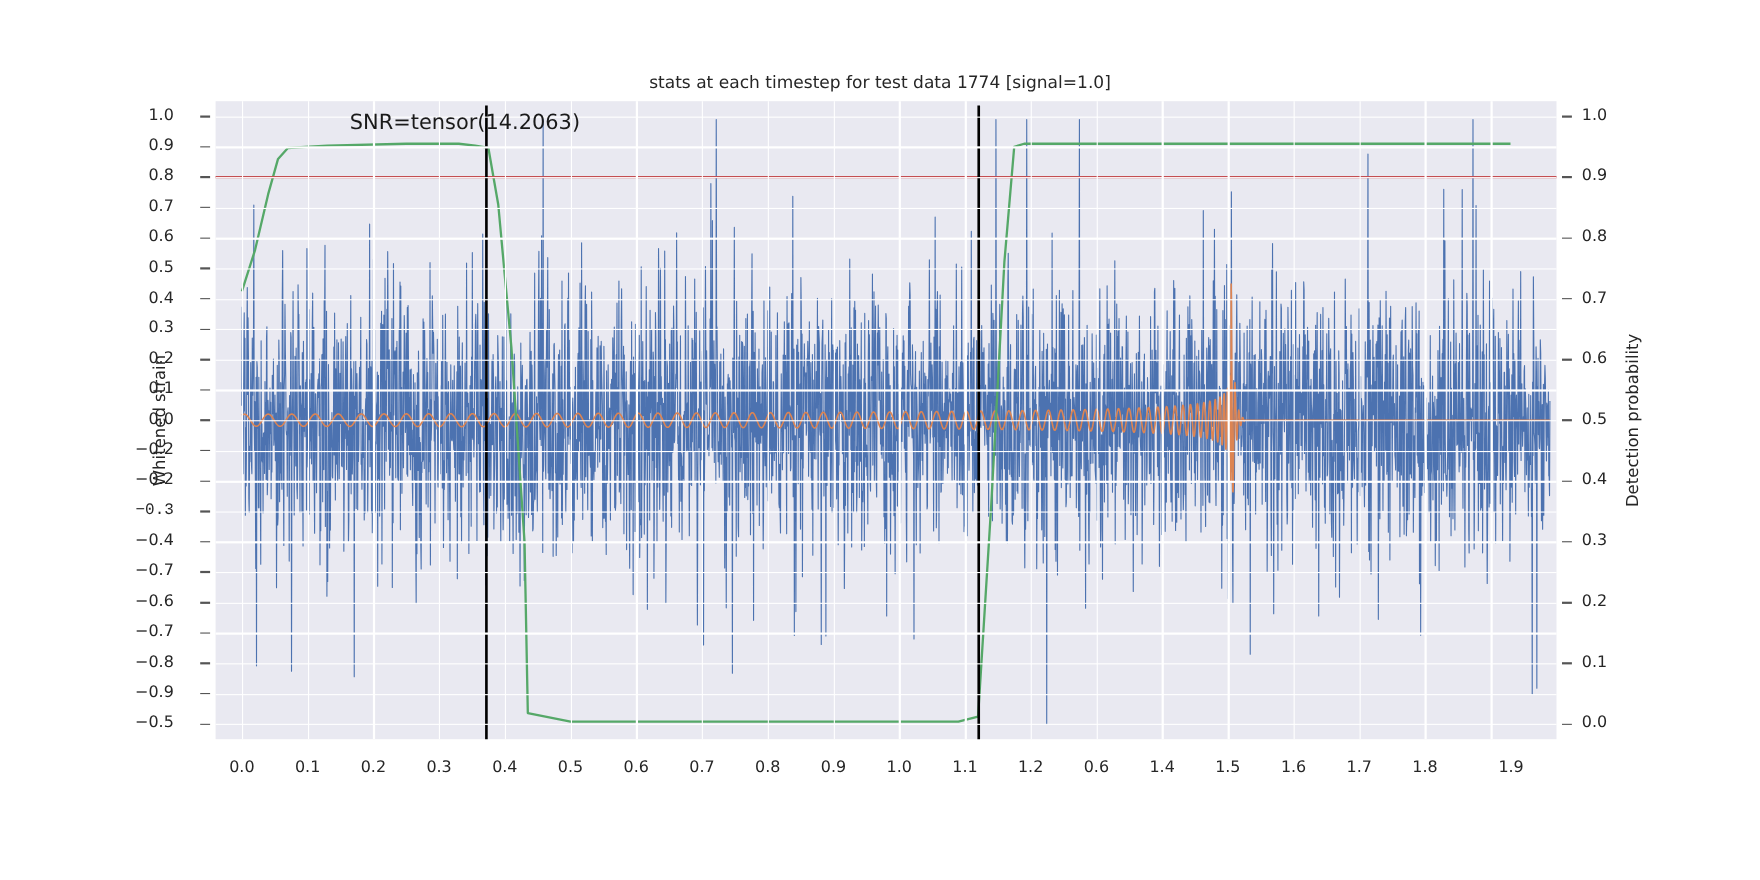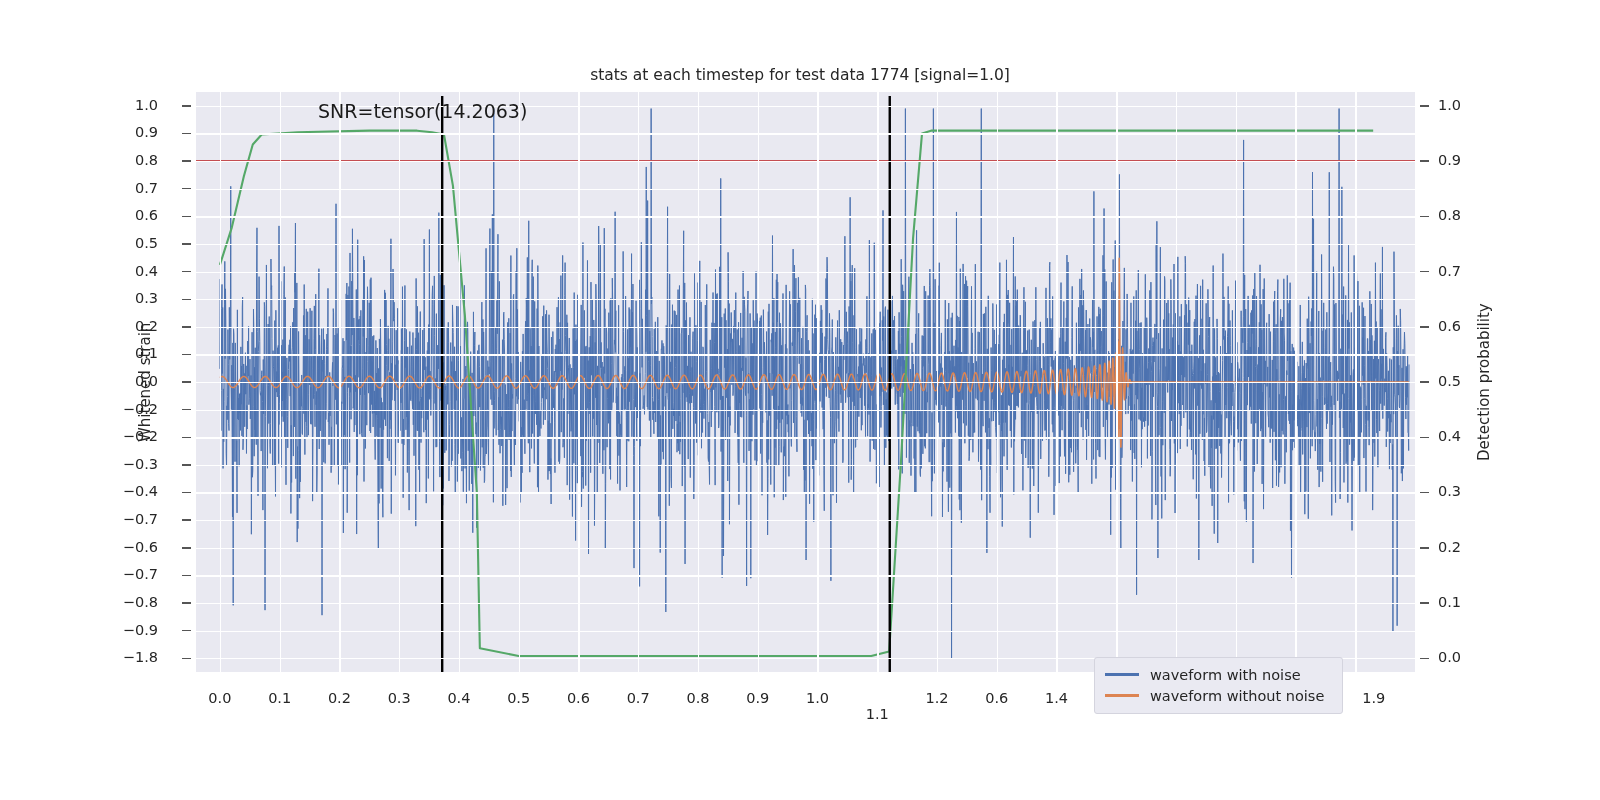--- a/index.html
+++ b/index.html
@@ -147,35 +147,35 @@
       <div class="ytick" style="left: 110px; width: 48px; top: 317.762px;">0.2</div>
       <div class="tickmark" style="left: 182px; top: 326.162px; width: 9px; height: 1.4px;"></div>
       <div class="ytick" style="left: 110px; width: 48px; top: 345.381px;">0.1</div>
       <div class="tickmark" style="left: 182px; top: 353.781px; width: 9px; height: 1.4px;"></div>
       <div class="ytick" style="left: 110px; width: 48px; top: 373px;">0.0</div>
       <div class="tickmark" style="left: 182px; top: 381.4px; width: 9px; height: 1.4px;"></div>
       <div class="ytick" style="left: 110px; width: 48px; top: 400.619px;">−0.2</div>
       <div class="tickmark" style="left: 182px; top: 409.019px; width: 9px; height: 1.4px;"></div>
       <div class="ytick" style="left: 110px; width: 48px; top: 428.238px;">−0.2</div>
       <div class="tickmark" style="left: 182px; top: 436.638px; width: 9px; height: 1.4px;"></div>
-      <div class="ytick" style="left: 110px; width: 48px; top: 455.857px;">−0.3</div>
+      <div class="ytick" style="left: 110px; width: 48px; top: 455.857px; font-family: Liberation Mono, monospace;">−0.3</div>
       <div class="tickmark" style="left: 182px; top: 464.257px; width: 9px; height: 1.4px;"></div>
       <div class="ytick" style="left: 110px; width: 48px; top: 483.476px;">−0.4</div>
       <div class="tickmark" style="left: 182px; top: 491.876px; width: 9px; height: 1.4px;"></div>
       <div class="ytick" style="left: 110px; width: 48px; top: 511.095px;">−0.7</div>
       <div class="tickmark" style="left: 182px; top: 519.495px; width: 9px; height: 1.4px;"></div>
       <div class="ytick" style="left: 110px; width: 48px; top: 538.714px;">−0.6</div>
       <div class="tickmark" style="left: 182px; top: 547.114px; width: 9px; height: 1.4px;"></div>
       <div class="ytick" style="left: 110px; width: 48px; top: 566.333px;">−0.7</div>
       <div class="tickmark" style="left: 182px; top: 574.733px; width: 9px; height: 1.4px;"></div>
       <div class="ytick" style="left: 110px; width: 48px; top: 593.952px;">−0.8</div>
       <div class="tickmark" style="left: 182px; top: 602.352px; width: 9px; height: 1.4px;"></div>
       <div class="ytick" style="left: 110px; width: 48px; top: 621.571px;">−0.9</div>
       <div class="tickmark" style="left: 182px; top: 629.971px; width: 9px; height: 1.4px;"></div>
-      <div class="ytick" style="left: 110px; width: 48px; top: 649.19px;">−1.8</div>
+      <div class="ytick" style="left: 110px; width: 48px; top: 649.19px;">−0.5</div>
       <div class="tickmark" style="left: 182px; top: 657.59px; width: 9px; height: 1.4px;"></div>
     </div>
   <div id="ticks-right">
       <div class="ytick-r" style="left: 1438px; top: 96.8095px;">1.0</div>
       <div class="tickmark" style="left: 1420px; top: 105.21px; width: 9px; height: 1.4px;"></div>
       <div class="ytick-r" style="left: 1438px; top: 152.048px;">0.9</div>
       <div class="tickmark" style="left: 1420px; top: 160.448px; width: 9px; height: 1.4px;"></div>
       <div class="ytick-r" style="left: 1438px; top: 207.286px;">0.8</div>
       <div class="tickmark" style="left: 1420px; top: 215.686px; width: 9px; height: 1.4px;"></div>
       <div class="ytick-r" style="left: 1438px; top: 262.524px;">0.7</div>
@@ -200,36 +200,26 @@
       <div class="xtick" style="left: 249.657px; top: 690px;">0.1</div>
       <div class="xtick" style="left: 309.412px; top: 690px;">0.2</div>
       <div class="xtick" style="left: 369.167px; top: 690px;">0.3</div>
       <div class="xtick" style="left: 428.922px; top: 690px;">0.4</div>
       <div class="xtick" style="left: 488.676px; top: 690px;">0.5</div>
       <div class="xtick" style="left: 548.431px; top: 690px;">0.6</div>
       <div class="xtick" style="left: 608.186px; top: 690px;">0.7</div>
       <div class="xtick" style="left: 667.941px; top: 690px;">0.8</div>
       <div class="xtick" style="left: 727.696px; top: 690px;">0.9</div>
       <div class="xtick" style="left: 787.451px; top: 690px;">1.0</div>
-      <div class="xtick" style="left: 847.206px; top: 706px;">1.1</div>
+      <div class="xtick" style="left: 847.206px; top: 690px;">1.1</div>
       <div class="xtick" style="left: 906.961px; top: 690px;">1.2</div>
       <div class="xtick" style="left: 966.716px; top: 690px;">0.6</div>
       <div class="xtick" style="left: 1026.47px; top: 690px;">1.4</div>
       <div class="xtick" style="left: 1086.23px; top: 690px;">1.5</div>
       <div class="xtick" style="left: 1145.98px; top: 690px;">1.6</div>
       <div class="xtick" style="left: 1205.74px; top: 690px;">1.7</div>
       <div class="xtick" style="left: 1265.49px; top: 690px;">1.8</div>
       <div class="xtick" style="left: 1325.25px; top: 690px; text-align: right;">1.9</div>
     </div>
 
   <div class="annot" id="snr-annotation" style="left:318px;top:100px;">SNR=tensor(14.2063)</div>
 
-  <div class="legend" id="legend" style="left:1094px;top:657px;width:249px;">
-      <div class="legend-row">
-        <div class="legend-swatch" style="background: rgb(76, 114, 176);"></div>
-        <div class="legend-text">waveform with noise</div>
-      </div>
-      <div class="legend-row">
-        <div class="legend-swatch" style="background: rgb(221, 132, 82);"></div>
-        <div class="legend-text">waveform without noise</div>
-      </div>
-    </div>
 </div>
 
 </body></html>

